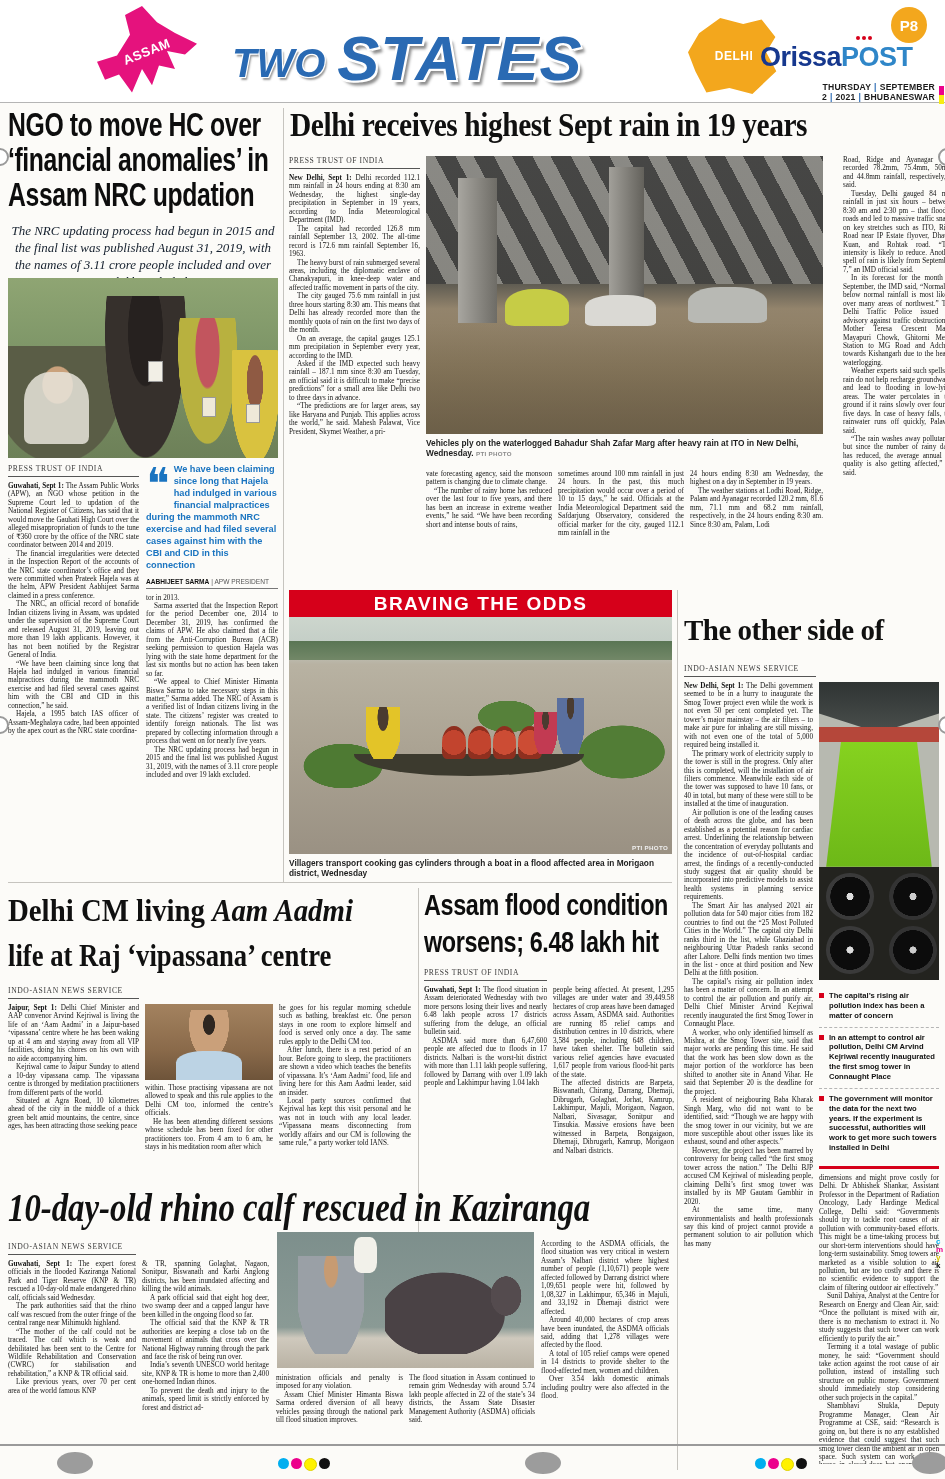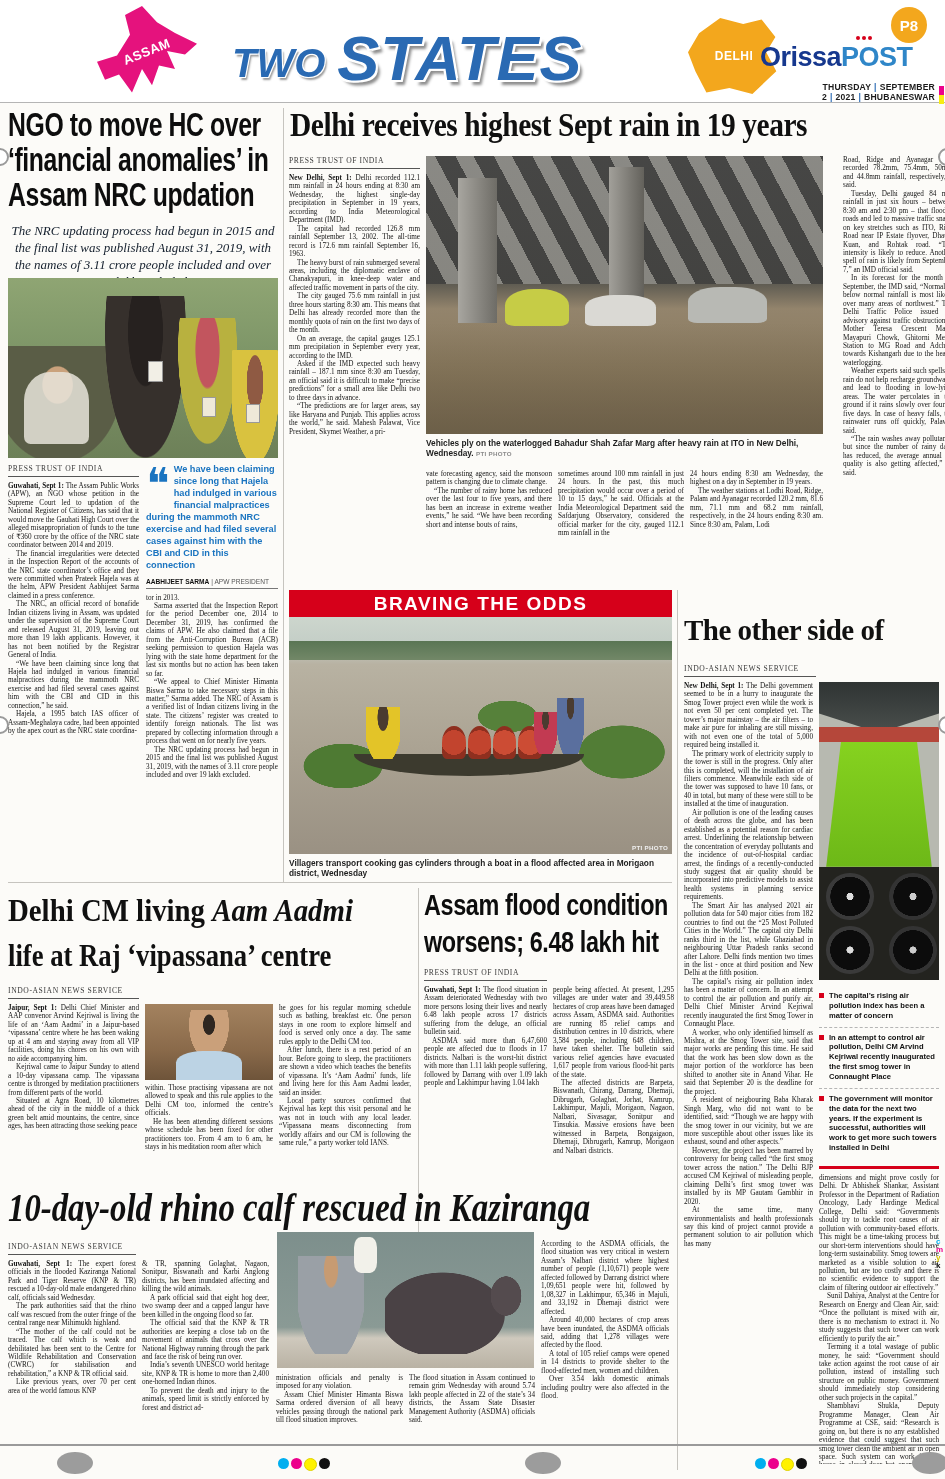--- a/index.html
+++ b/index.html
@@ -292,21 +292,21 @@
     <div style="left:24%;top:62%;width:52%;height:38%;background:#bcd3e4;border-radius:40% 40% 0 0;"></div>
   </div>
   <div class="paras">
       <p>within. Those practising vipassana are not allowed to speak and this rule applies to the Delhi CM too, informed the centre’s officials.</p>
       <p>He has been attending different sessions whose schedule has been fixed for other practitioners too. From 4 am to 6 am, he stays in his meditation room after which</p>
     </div>
 </div>
 <div class="col" style="left:279px;top:1004px;width:132px;height:172px;">
   <div class="paras">
       <p>he goes for his regular morning schedule such as bathing, breakfast etc. One person stays in one room to explore himself and food is served only once a day. The same rules apply to the Delhi CM too.</p>
-      <p>After lunch, there is a rest period of an hour. Before going to sleep, the practitioners are shown a video which teaches the benefits of vipassana. It’s ‘Aam Aadmi’ funds, life and living here for this Aam Aadmi leader, said an insider.</p>
+      <p>After lunch, there is a rest period of an hour. Before going to sleep, the practitioners are shown a video which teaches the benefits of vipassana. It’s ‘Aam Aadmi’ food, life and living here for this Aam Aadmi leader, said an insider.</p>
       <p>Local party sources confirmed that Kejriwal has kept this visit personal and he was not in touch with any local leader. “Vipassana means disconnecting from worldly affairs and our CM is following the same rule,” a party worker told IANS.</p>
     </div>
 </div>
 
 <div class="vrule" style="left:418px;top:888px;height:344px;"></div>
 
 <div class="abs h-sans" style="left:424px;top:886px;width:322px;font-size:30px;line-height:37px;letter-spacing:-.5px;transform:scaleX(.78);">
   <div class="nowrap">Assam flood condition</div>
   <div class="nowrap">worsens; 6.48 lakh hit</div>
 </div>

